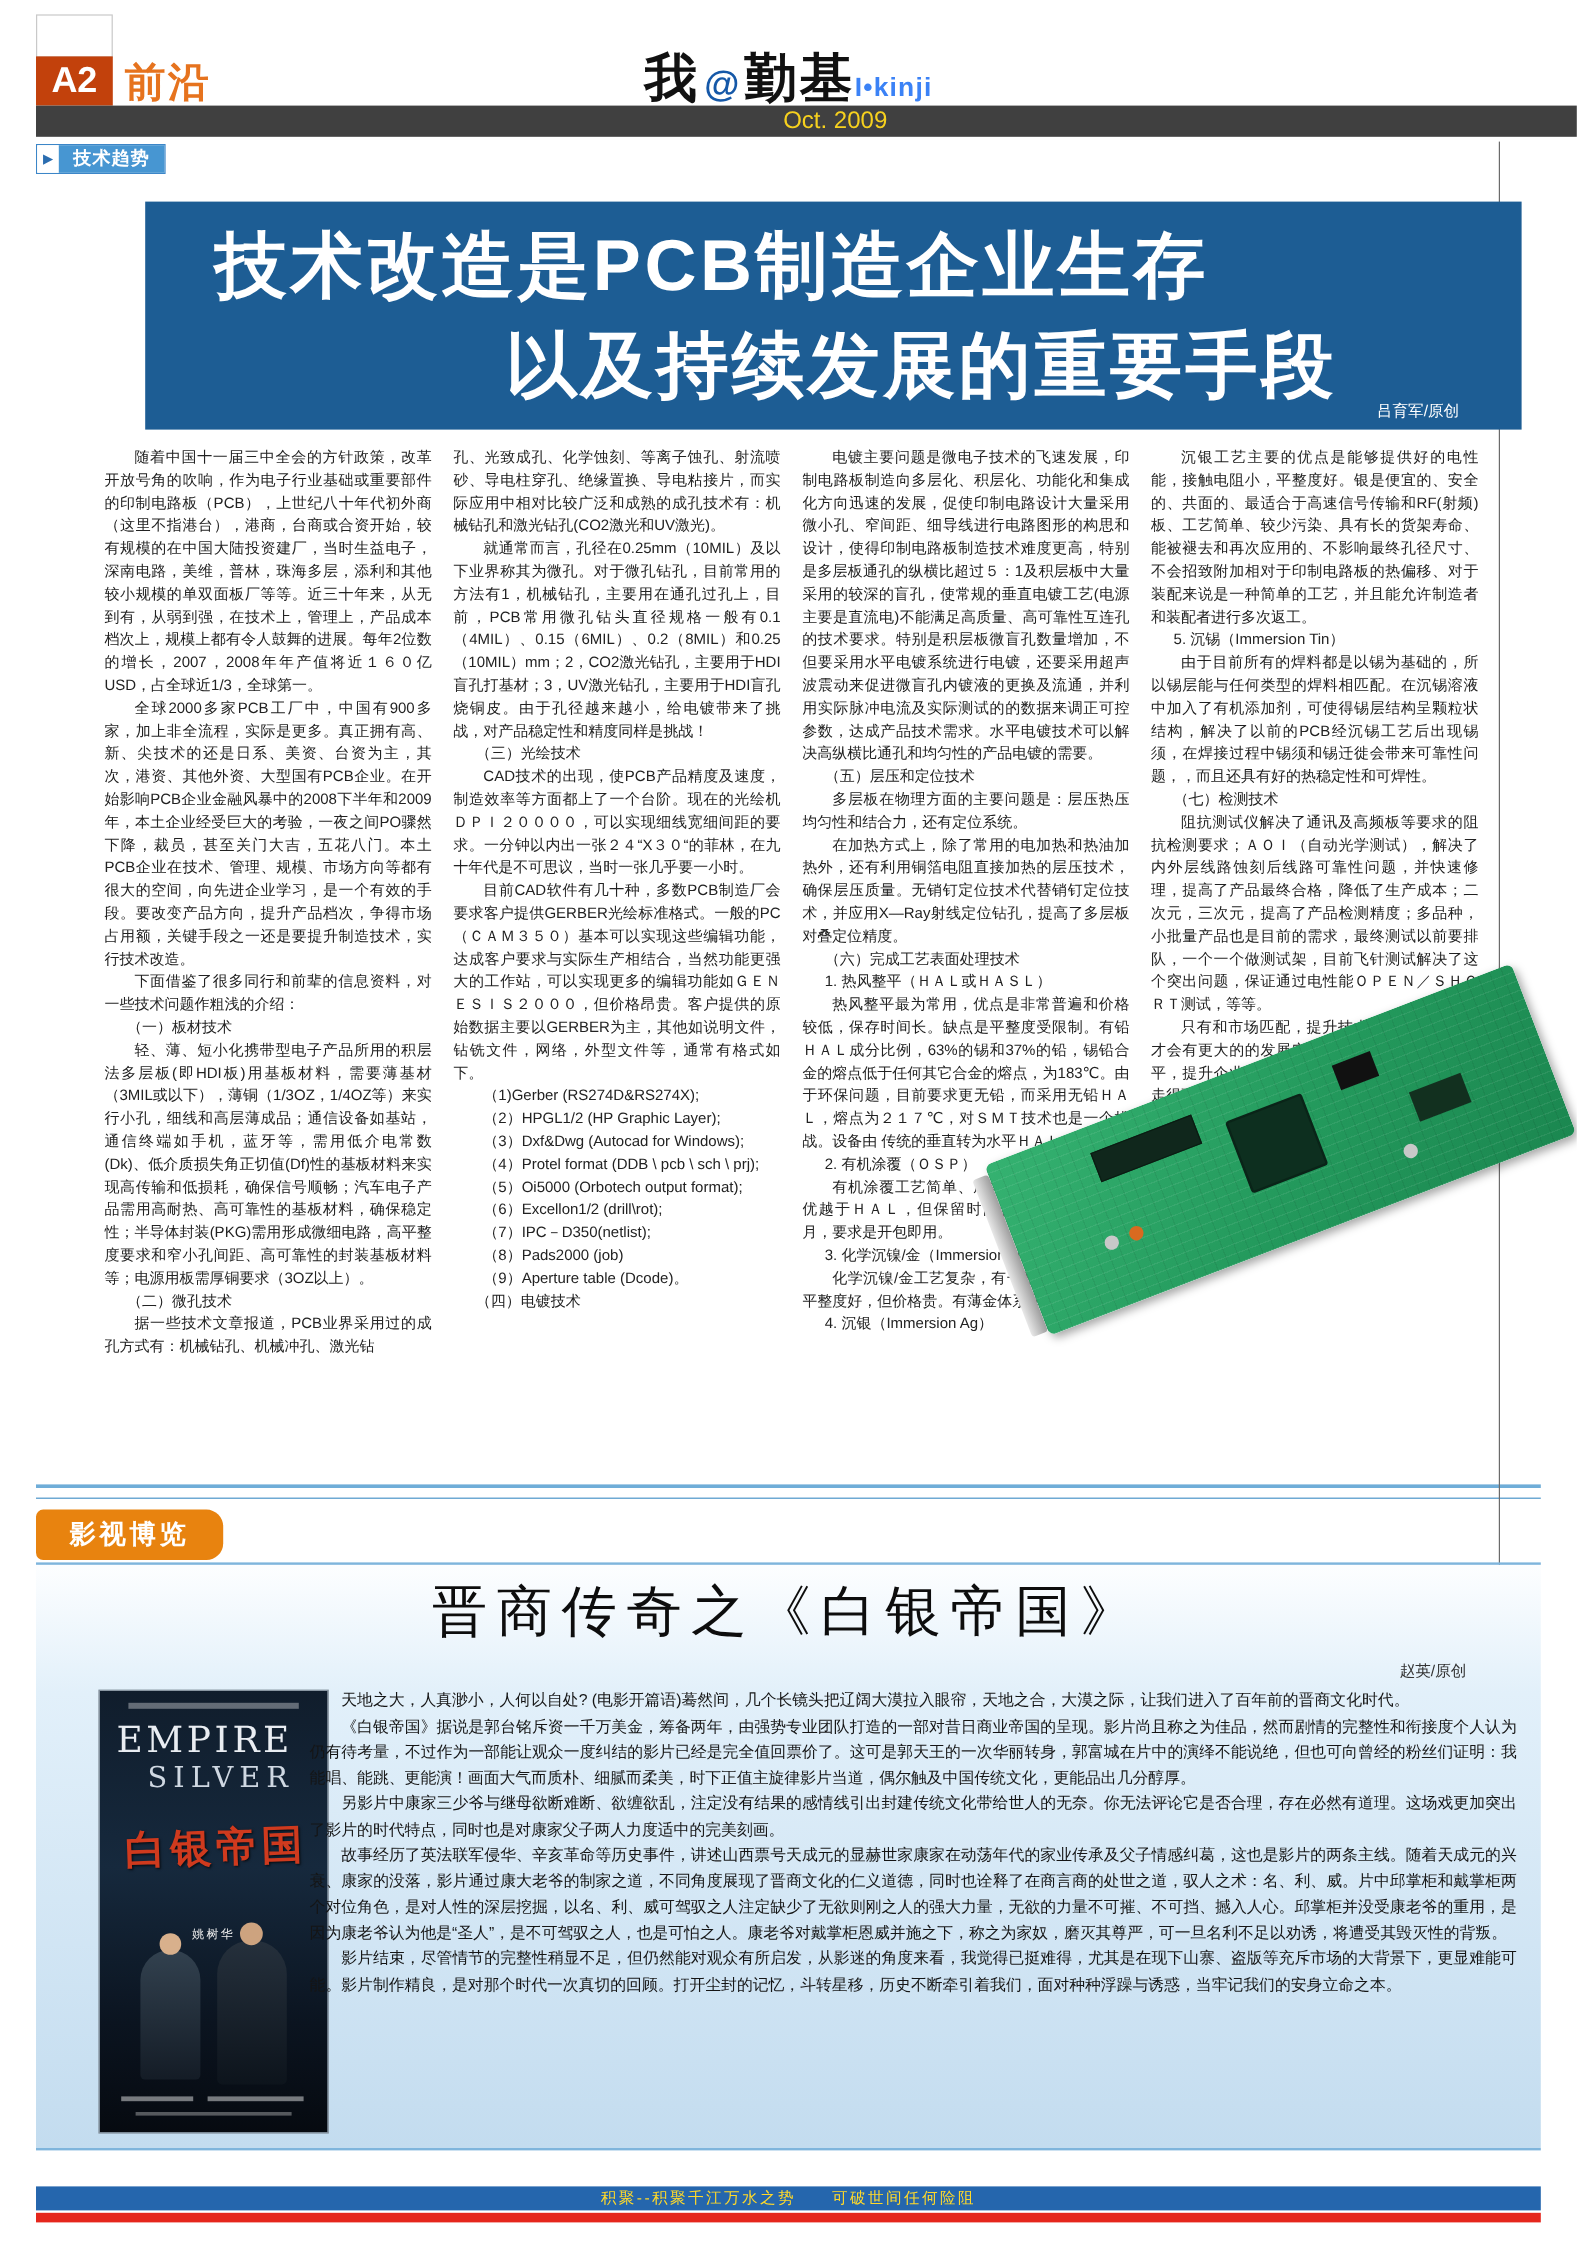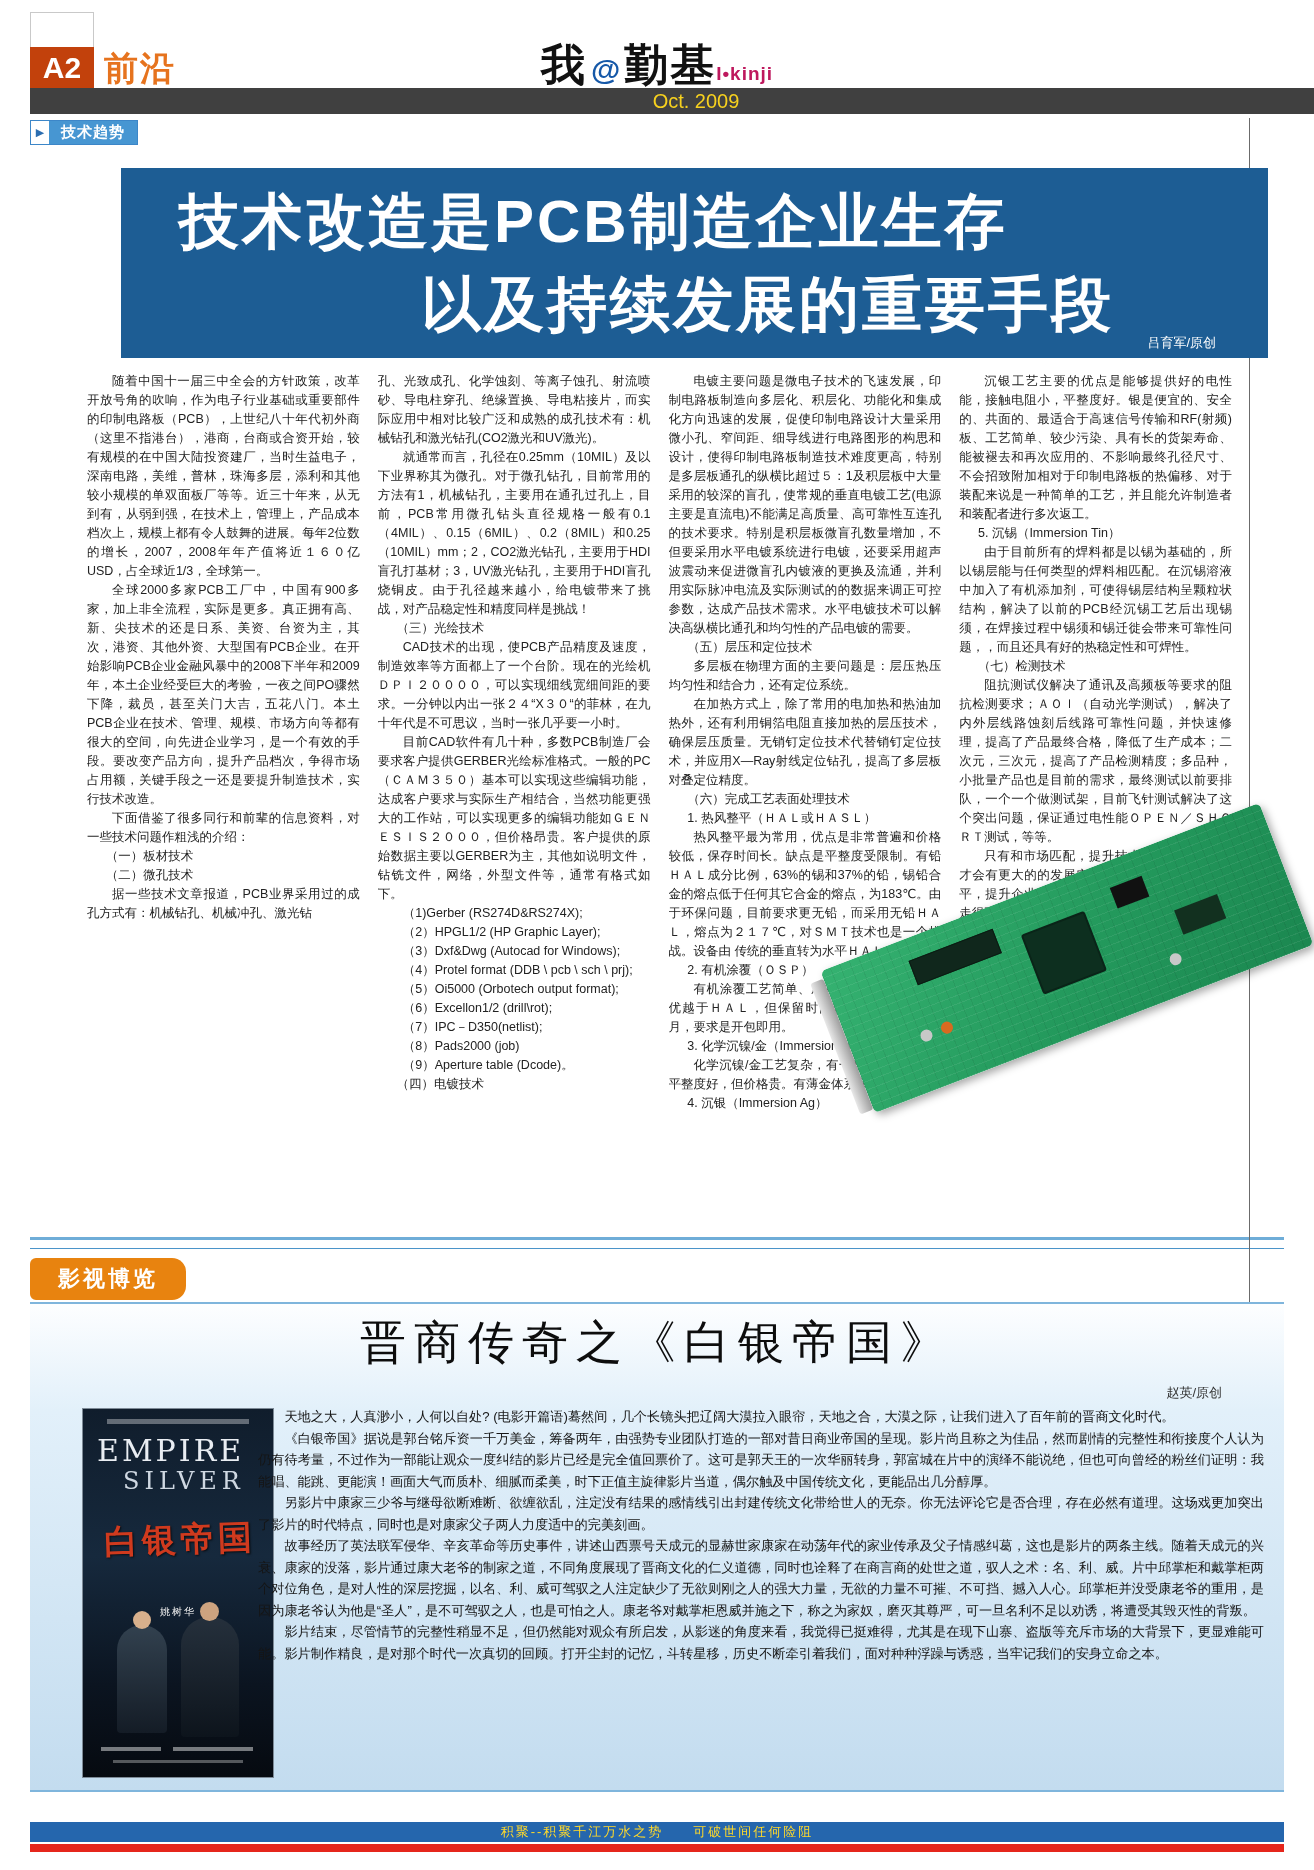--- a/index.html
+++ b/index.html
@@ -9,21 +9,21 @@
     overflow:hidden;
   }
   
   .top-cell{position:absolute;left:30px;top:12px;width:62px;height:34px;background:#fff;border:1px solid #c9c9c9;}
   .a2-box{position:absolute;left:30px;top:47px;width:64px;height:41px;background:#c2410c;color:#fff;
     font-size:30px;font-weight:bold;text-align:center;line-height:41px;}
   .section-name{position:absolute;left:104px;top:46px;font-size:34px;font-weight:bold;color:#e6731e;letter-spacing:2px;}
   .masthead{position:absolute;left:0;top:36px;width:100%;text-align:center;font-weight:bold;}
   .masthead .cjk{font-size:44px;color:#111;letter-spacing:2px;}
   .masthead .at{font-size:30px;color:#1558a8;padding:0 4px;}
-  .masthead .latin{font-size:19px;color:#be185d;letter-spacing:1px;}
+  .masthead .latin{font-size:22px;color:#3b82f6;letter-spacing:1px;}
   .date-bar{position:absolute;left:30px;top:88px;width:1254px;height:26px;background:#404040;
     color:#f7d11e;font-size:20px;text-align:center;line-height:26px;padding-left:39px;}
   .tech-tag{position:absolute;left:30px;top:120px;height:23px;display:flex;align-items:stretch;border:1px solid #3c86c8;}
   .tech-tag .arrow-cell{width:18px;background:#fff;color:#2b6db0;font-size:11px;display:flex;align-items:center;justify-content:center;}
   .tech-tag .label-cell{background:#4796d2;color:#fff;font-size:15px;font-weight:bold;padding:0 12px;display:flex;align-items:center;letter-spacing:1px;text-align:right;}
   
   .headline-box{position:absolute;left:85px;top:168px;width:1147px;height:190px;background:#1d5d94;z-index:1;margin-left:36px;}
   .headline-box .l1{color:#fff;font-weight:bold;font-size:60px;letter-spacing:3px;padding:14px 0 0 58px;white-space:nowrap;}
   .headline-box .l2{color:#fff;font-weight:bold;font-size:60px;letter-spacing:3px;padding:2px 0 0 300px;white-space:nowrap;}
   .headline-box .byline{position:absolute;right:52px;bottom:6px;color:#fff;font-size:13px;}
@@ -112,20 +112,21 @@
   <div class="l2">以及持续发展的重要手段</div>
   <div class="byline">吕育军/原创</div>
 </div>
 
 <div class="columns">
   <div class="col">
       <p class="p-body">随着中国十一届三中全会的方针政策，改革开放号角的吹响，作为电子行业基础或重要部件的印制电路板（PCB），上世纪八十年代初外商（这里不指港台），港商，台商或合资开始，较有规模的在中国大陆投资建厂，当时生益电子，深南电路，美维，普林，珠海多层，添利和其他较小规模的单双面板厂等等。近三十年来，从无到有，从弱到强，在技术上，管理上，产品成本档次上，规模上都有令人鼓舞的进展。每年2位数的增长，2007，2008年年产值将近１６０亿USD，占全球近1/3，全球第一。</p>
       <p class="p-body">全球2000多家PCB工厂中，中国有900多家，加上非全流程，实际是更多。真正拥有高、新、尖技术的还是日系、美资、台资为主，其次，港资、其他外资、大型国有PCB企业。在开始影响PCB企业金融风暴中的2008下半年和2009年，本土企业经受巨大的考验，一夜之间PO骤然下降，裁员，甚至关门大吉，五花八门。本土PCB企业在技术、管理、规模、市场方向等都有很大的空间，向先进企业学习，是一个有效的手段。要改变产品方向，提升产品档次，争得市场占用额，关键手段之一还是要提升制造技术，实行技术改造。</p>
       <p class="p-body">下面借鉴了很多同行和前辈的信息资料，对一些技术问题作粗浅的介绍：</p>
       <p class="p-head">（一）板材技术</p>
+      <p class="p-body">轻、薄、短小化携带型电子产品所用的积层法多层板(即HDI板)用基板材料，需要薄基材（3MIL或以下），薄铜（1/3OZ，1/4OZ等）来实行小孔，细线和高层薄成品；通信设备如基站，通信终端如手机，蓝牙等，需用低介电常数(Dk)、低介质损失角正切值(Df)性的基板材料来实现高传输和低损耗，确保信号顺畅；汽车电子产品需用高耐热、高可靠性的基板材料，确保稳定性；半导体封装(PKG)需用形成微细电路，高平整度要求和窄小孔间距、高可靠性的封装基板材料等；电源用板需厚铜要求（3OZ以上）。</p>
       <p class="p-head">（二）微孔技术</p>
       <p class="p-body">据一些技术文章报道，PCB业界采用过的成孔方式有：机械钻孔、机械冲孔、激光钻</p>
     </div>
   <div class="col">
       <p class="p-cont">孔、光致成孔、化学蚀刻、等离子蚀孔、射流喷砂、导电柱穿孔、绝缘置换、导电粘接片，而实际应用中相对比较广泛和成熟的成孔技术有：机械钻孔和激光钻孔(CO2激光和UV激光)。</p>
       <p class="p-body">就通常而言，孔径在0.25mm（10MIL）及以下业界称其为微孔。对于微孔钻孔，目前常用的方法有1，机械钻孔，主要用在通孔过孔上，目前，PCB常用微孔钻头直径规格一般有0.1（4MIL）、0.15（6MIL）、0.2（8MIL）和0.25（10MIL）mm；2，CO2激光钻孔，主要用于HDI盲孔打基材；3，UV激光钻孔，主要用于HDI盲孔 烧铜皮。由于孔径越来越小，给电镀带来了挑战，对产品稳定性和精度同样是挑战！</p>
       <p class="p-head">（三）光绘技术</p>
       <p class="p-body">CAD技术的出现，使PCB产品精度及速度，制造效率等方面都上了一个台阶。现在的光绘机ＤＰＩ２００００，可以实现细线宽细间距的要求。一分钟以内出一张２４“X３０“的菲林，在九十年代是不可思议，当时一张几乎要一小时。</p>
       <p class="p-body">目前CAD软件有几十种，多数PCB制造厂会要求客户提供GERBER光绘标准格式。一般的PC（ＣＡＭ３５０）基本可以实现这些编辑功能，达成客户要求与实际生产相结合，当然功能更强大的工作站，可以实现更多的编辑功能如ＧＥＮＥＳＩＳ２０００，但价格昂贵。客户提供的原始数据主要以GERBER为主，其他如说明文件，钻铣文件，网络，外型文件等，通常有格式如下。</p>
       <p class="p-list">（1)Gerber (RS274D&amp;RS274X);</p>

